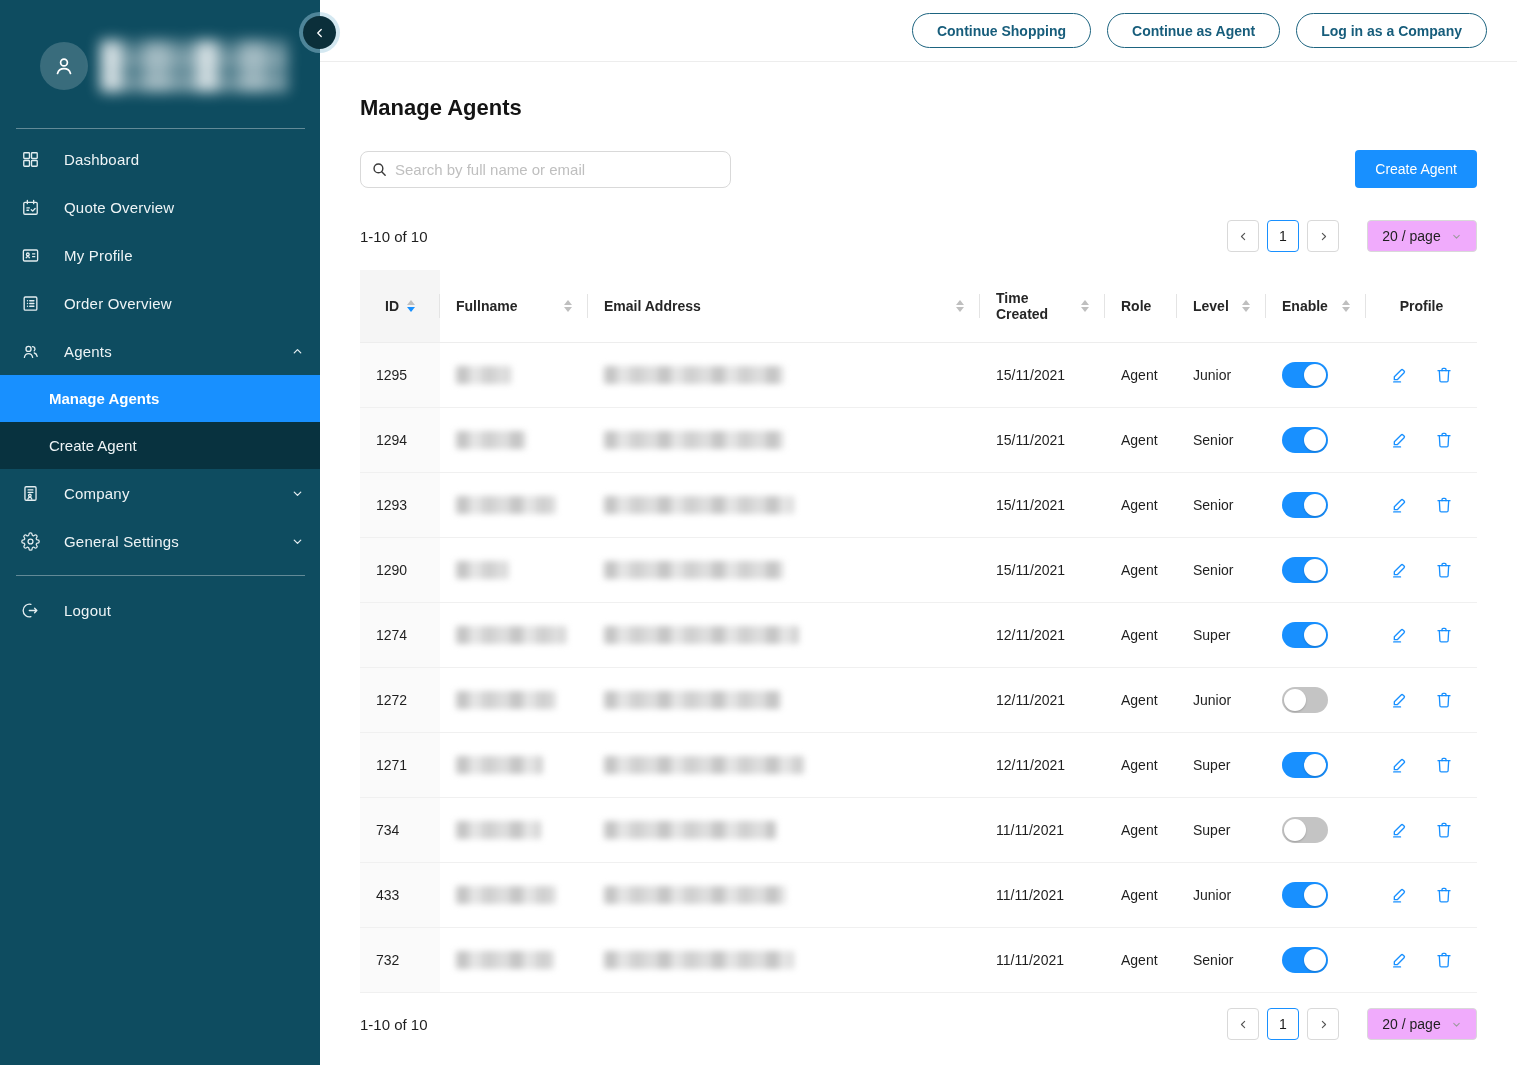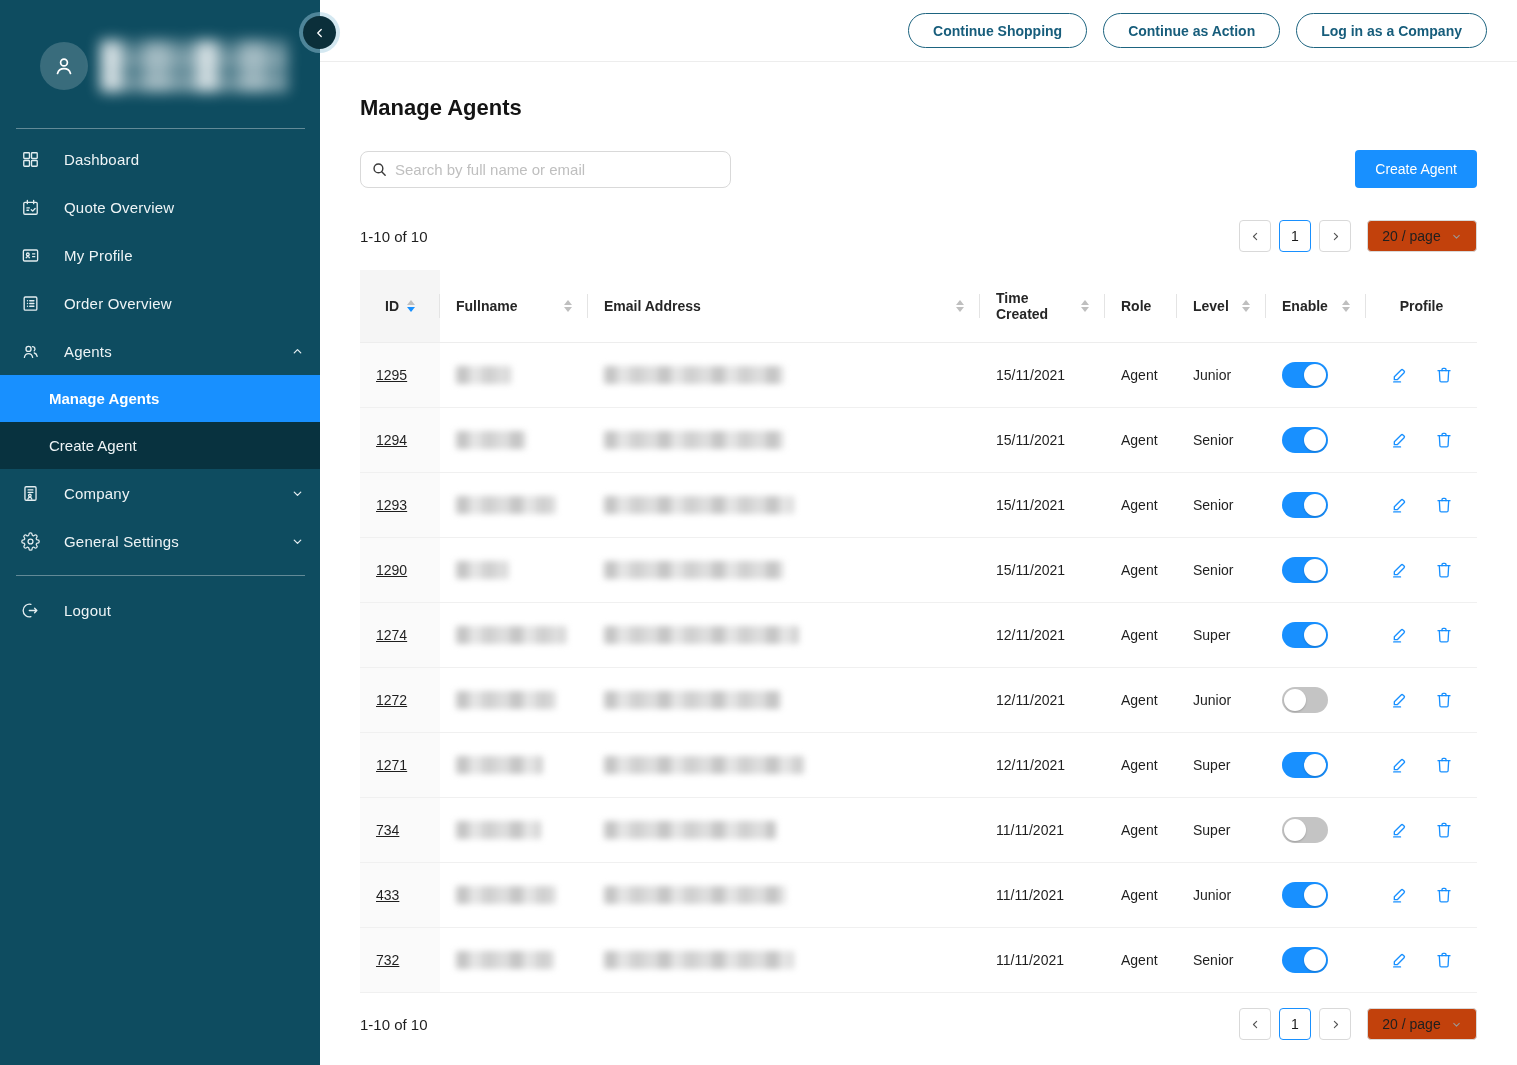--- a/index.html
+++ b/index.html
@@ -51,21 +51,21 @@
   .primary-btn { height:38px; padding:0 20px; background:#1890ff; color:#fff; border:none; border-radius:4px;
                  font-size:14px; font-weight:500; font-family:inherit; cursor:pointer; }
 
   .pag-row { display:flex; align-items:center; justify-content:space-between; margin-top:32px; }
   .pag-row.bottom { margin-top:15px; }
   .range-text { font-size:15px; color:#1f1f1f; }
   .pag-controls { display:flex; align-items:center; gap:8px; }
   .pag-btn { width:32px; height:32px; background:#fff; border:1px solid #d9d9d9; border-radius:4px;
              display:flex; align-items:center; justify-content:center; cursor:pointer; color:#555; font-family:inherit; }
   .pag-btn.page-active { border-color:#1890ff; color:#1a1a1a; font-size:14px; }
-  .page-size-select { height:32px; min-width:110px; margin-left:8px; background:#c2410c; border:1px solid #d9d9d9;
+  .page-size-select { height:32px; min-width:110px; margin-left:20px; background:#f0abfc; border:1px solid #d9d9d9;
                       border-radius:4px; display:flex; align-items:center; justify-content:center; gap:10px;
                       font-size:14px; color:#1f1f1f; cursor:pointer; padding:0 12px; }
 
   
   .table { margin-top:18px; width:1117px; font-size:14px; color:#1f1f1f; }
   .thead, .trow { display:grid; grid-template-columns:80px 148px 392px 125px 72px 89px 100px 111px; }
   .thead { border-bottom:1px solid #ededed; }
   .th { position:relative; display:flex; align-items:center; justify-content:space-between;
         min-height:72px; padding:10px 16px; font-weight:700; color:#262626; cursor:pointer; }
   .th.no-sort { cursor:default; }
@@ -74,21 +74,21 @@
   .th-id { background:#f5f5f5;justify-content:center; }
   .th-action { justify-content:center; }
   .sorter { display:flex; flex-direction:column; gap:2px; margin-left:8px; }
   .caret { width:0; height:0; border-left:4px solid transparent; border-right:4px solid transparent; }
   .caret.up { border-bottom:5px solid #bfbfbf; }
   .caret.down { border-top:5px solid #bfbfbf; }
   .caret.active.down { border-top-color:#1890ff; }
 
   .trow { border-bottom:1px solid #f0f0f0; }
   .td { display:flex; align-items:center; min-height:64px; padding:0 16px; }
-  .td-id { background:#fafafa;text-decoration:underline; }
+  .td-id { background:#fafafa; }
   .td-action { justify-content:center; gap:25px; }
   .redact { display:inline-block; height:18px; border-radius:2px; filter:blur(3px);
     background:
       repeating-linear-gradient(90deg,#c6c6c6 0 13px,#e4e4e4 13px 26px,#d1d1d1 26px 40px,#dddddd 40px 54px),
       repeating-linear-gradient(0deg, rgba(255,255,255,.35) 0 6px, rgba(0,0,0,.04) 6px 12px); }
 
   .toggle { position:relative; display:inline-block; width:46px; height:26px; border-radius:13px; cursor:pointer; }
   .toggle.on { background:#1890ff; }
   .toggle.off { background:#c4c4c4; }
   .toggle::after { content:""; position:absolute; top:2px; width:22px; height:22px; border-radius:50%; background:#fff;
@@ -241,21 +241,21 @@
         </span>
         <span class="lbl">Logout</span>
       </div>
     </nav>
   </aside>
 
   <main class="main">
 
     <header class="topbar">
       <button class="pill-btn">Continue Shopping</button>
-      <button class="pill-btn">Continue as Action</button>
+      <button class="pill-btn">Continue as Agent</button>
       <button class="pill-btn">Log in as a Company</button>
     </header>
 
     <section class="content">
       <h1 class="page-title">Manage Agents</h1>
 
       <div class="toolbar">
         <div class="search-wrap">
           <span class="search-ic">
             <svg width="17" height="17" viewBox="0 0 24 24" fill="none" stroke="#3a3a3a" stroke-width="2" stroke-linecap="round">

